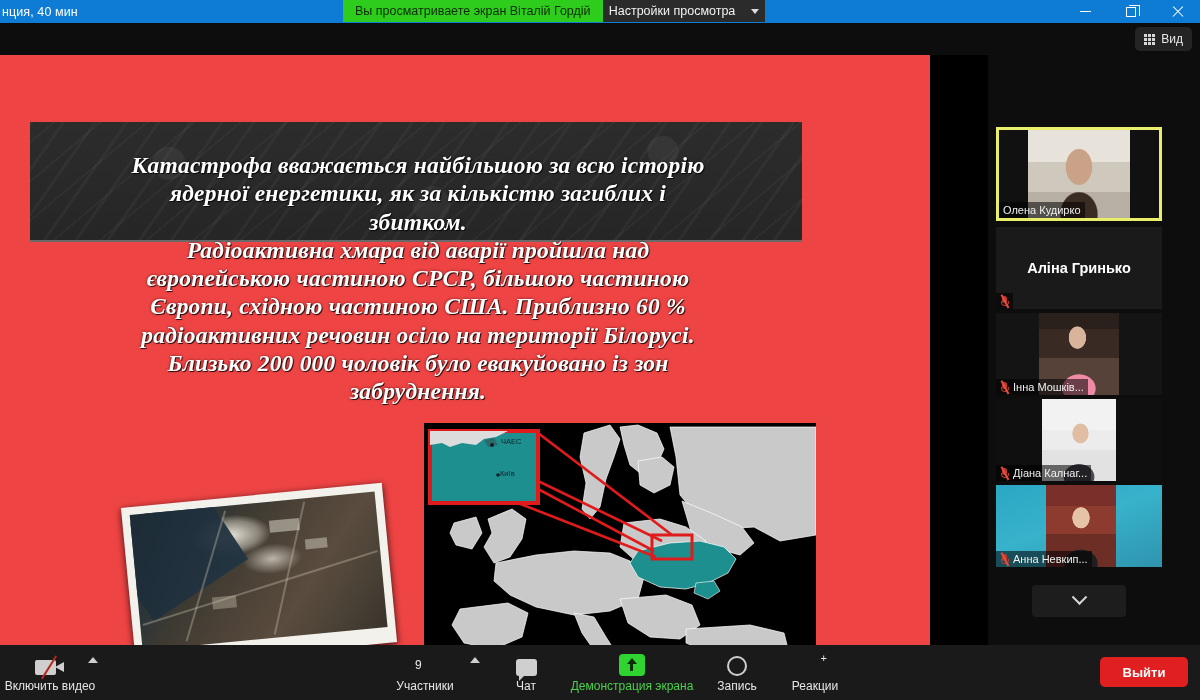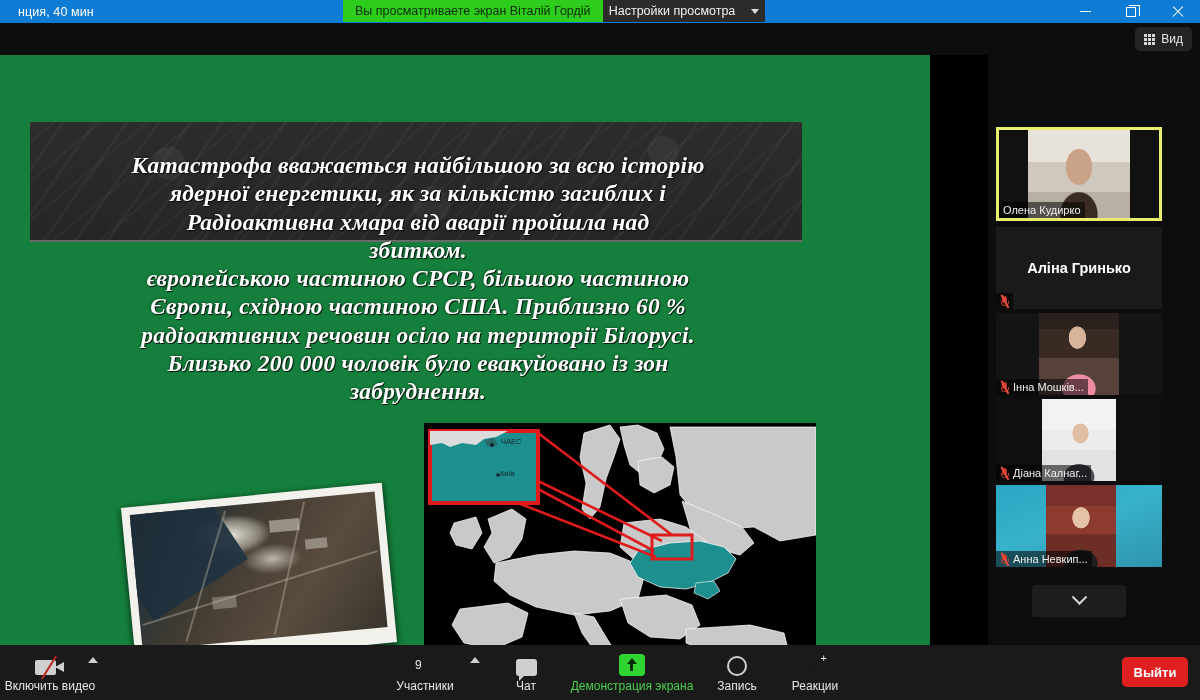--- a/index.html
+++ b/index.html
@@ -10,21 +10,21 @@
     overflow: hidden;
   }
   #app { position: relative; width: 1200px; height: 700px; background: #0d0d0d; }
 
   
   .titlebar {
     position: absolute; left: 0; top: 0; width: 1200px; height: 23px;
     background: #0e7bd4; display: flex; align-items: center;
   }
   .titlebar-text {
-    color: #ffffff; font-size: 12.5px; padding-left: 18px; white-space: nowrap;
+    color: #ffffff; font-size: 12.5px; padding-left: 2px; white-space: nowrap;
     letter-spacing: .1px;
   }
   .share-banner {
     position: absolute; left: 343px; top: 0px; height: 22px;
     background: #2ecc1c; color: #0d2b06; font-size: 12.5px;
     display: flex; align-items: center; justify-content: center;
     padding: 0 12px; white-space: nowrap; font-weight: 400;
   }
   .share-settings {
     position: absolute; left: 603px; top: 0px; height: 22px; width: 162px;
@@ -51,21 +51,21 @@
     position:absolute; right:8px; top:4px; height:24px; padding:0 9px;
     background:#242424; border-radius:5px; color:#e8e8e8; font-size:12px;
     display:flex; align-items:center; gap:6px;
   }
   .grid-icon { display:grid; grid-template-columns:repeat(3,3px); grid-template-rows:repeat(3,3px);
     gap:1px; }
   .grid-icon i { background:#d8d8d8; display:block; width:3px; height:3px; }
 
   
   .stage { position:absolute; left:0; top:55px; width:988px; height:590px; background:#000; }
-  .slide { position:absolute; left:0; top:0; width:930px; height:590px; background:#15803d; overflow:hidden; }
+  .slide { position:absolute; left:0; top:0; width:930px; height:590px; background:#ef4444; overflow:hidden; }
 
   .textbox {
     position:absolute; left:30px; top:67px; width:772px; height:120px;
     background:
       radial-gradient(circle at 18% 35%, rgba(255,255,255,.055) 0 16px, transparent 17px),
       radial-gradient(circle at 52% 70%, rgba(255,255,255,.045) 0 18px, transparent 19px),
       radial-gradient(circle at 82% 25%, rgba(255,255,255,.05) 0 15px, transparent 16px),
       repeating-linear-gradient(125deg, rgba(255,255,255,.035) 0 3px, transparent 3px 26px),
       repeating-linear-gradient(-40deg, rgba(255,255,255,.03) 0 2px, transparent 2px 30px),
       linear-gradient(#2c2c2c,#262626);
@@ -161,21 +161,21 @@
 
   .ico-react { position:relative; width:22px; height:20px; }
   .ico-react .face { width:18px; height:18px; border-radius:50%; background:#cfcfcf; position:relative; }
   .ico-react .face:before, .ico-react .face:after { content:""; position:absolute; top:5px;
     width:2.4px; height:2.4px; border-radius:50%; background:#1a1a1a; }
   .ico-react .face:before { left:4.5px; } .ico-react .face:after { left:10.5px; }
   .ico-react .smile { position:absolute; left:4.5px; top:9px; width:9px; height:5px;
     border-bottom:1.8px solid #1a1a1a; border-radius:0 0 9px 9px; }
   .ico-react .plus { position:absolute; right:-1px; top:-2px; color:#e8e8e8; font-size:11px; line-height:9px; }
 
-  .leave-btn { position:absolute; right:12px; top:12px; width:66px; height:30px;
+  .leave-btn { position:absolute; right:12px; top:12px; width:88px; height:30px;
     background:#e02020; border-radius:5px; color:#fff; font-size:13px; font-weight:700;
     display:flex; align-items:center; justify-content:center; }
 </style>
 </head>
 <body>
 
 <div id="app">
 
   <div class="titlebar">
     <div class="titlebar-text">нция, 40 мин</div>
@@ -215,22 +215,22 @@
   </div>
 
   <div class="stage">
     <div class="slide">
 
       <div class="textbox"></div>
 
       <div class="slide-text">
         <p>Катастрофа вважається найбільшою за всю історію</p>
         <p>ядерної енергетики, як за кількістю загиблих і</p>
+        <p>збитком.</p>
         <p>Радіоактивна хмара від аварії пройшла над</p>
-        <p>збитком.</p>
         <p>європейською частиною СРСР, більшою частиною</p>
         <p>Європи, східною частиною США. Приблизно 60 %</p>
         <p>радіоактивних речовин осіло на території Білорусі.</p>
         <p>Близько 200 000 чоловік було евакуйовано із зон</p>
         <p>забруднення.</p>
       </div>
 
       <div class="map-wrap">
         <svg viewBox="0 0 392 278" xmlns="http://www.w3.org/2000/svg">
           <rect x="0" y="0" width="392" height="278" fill="#000"></rect>

